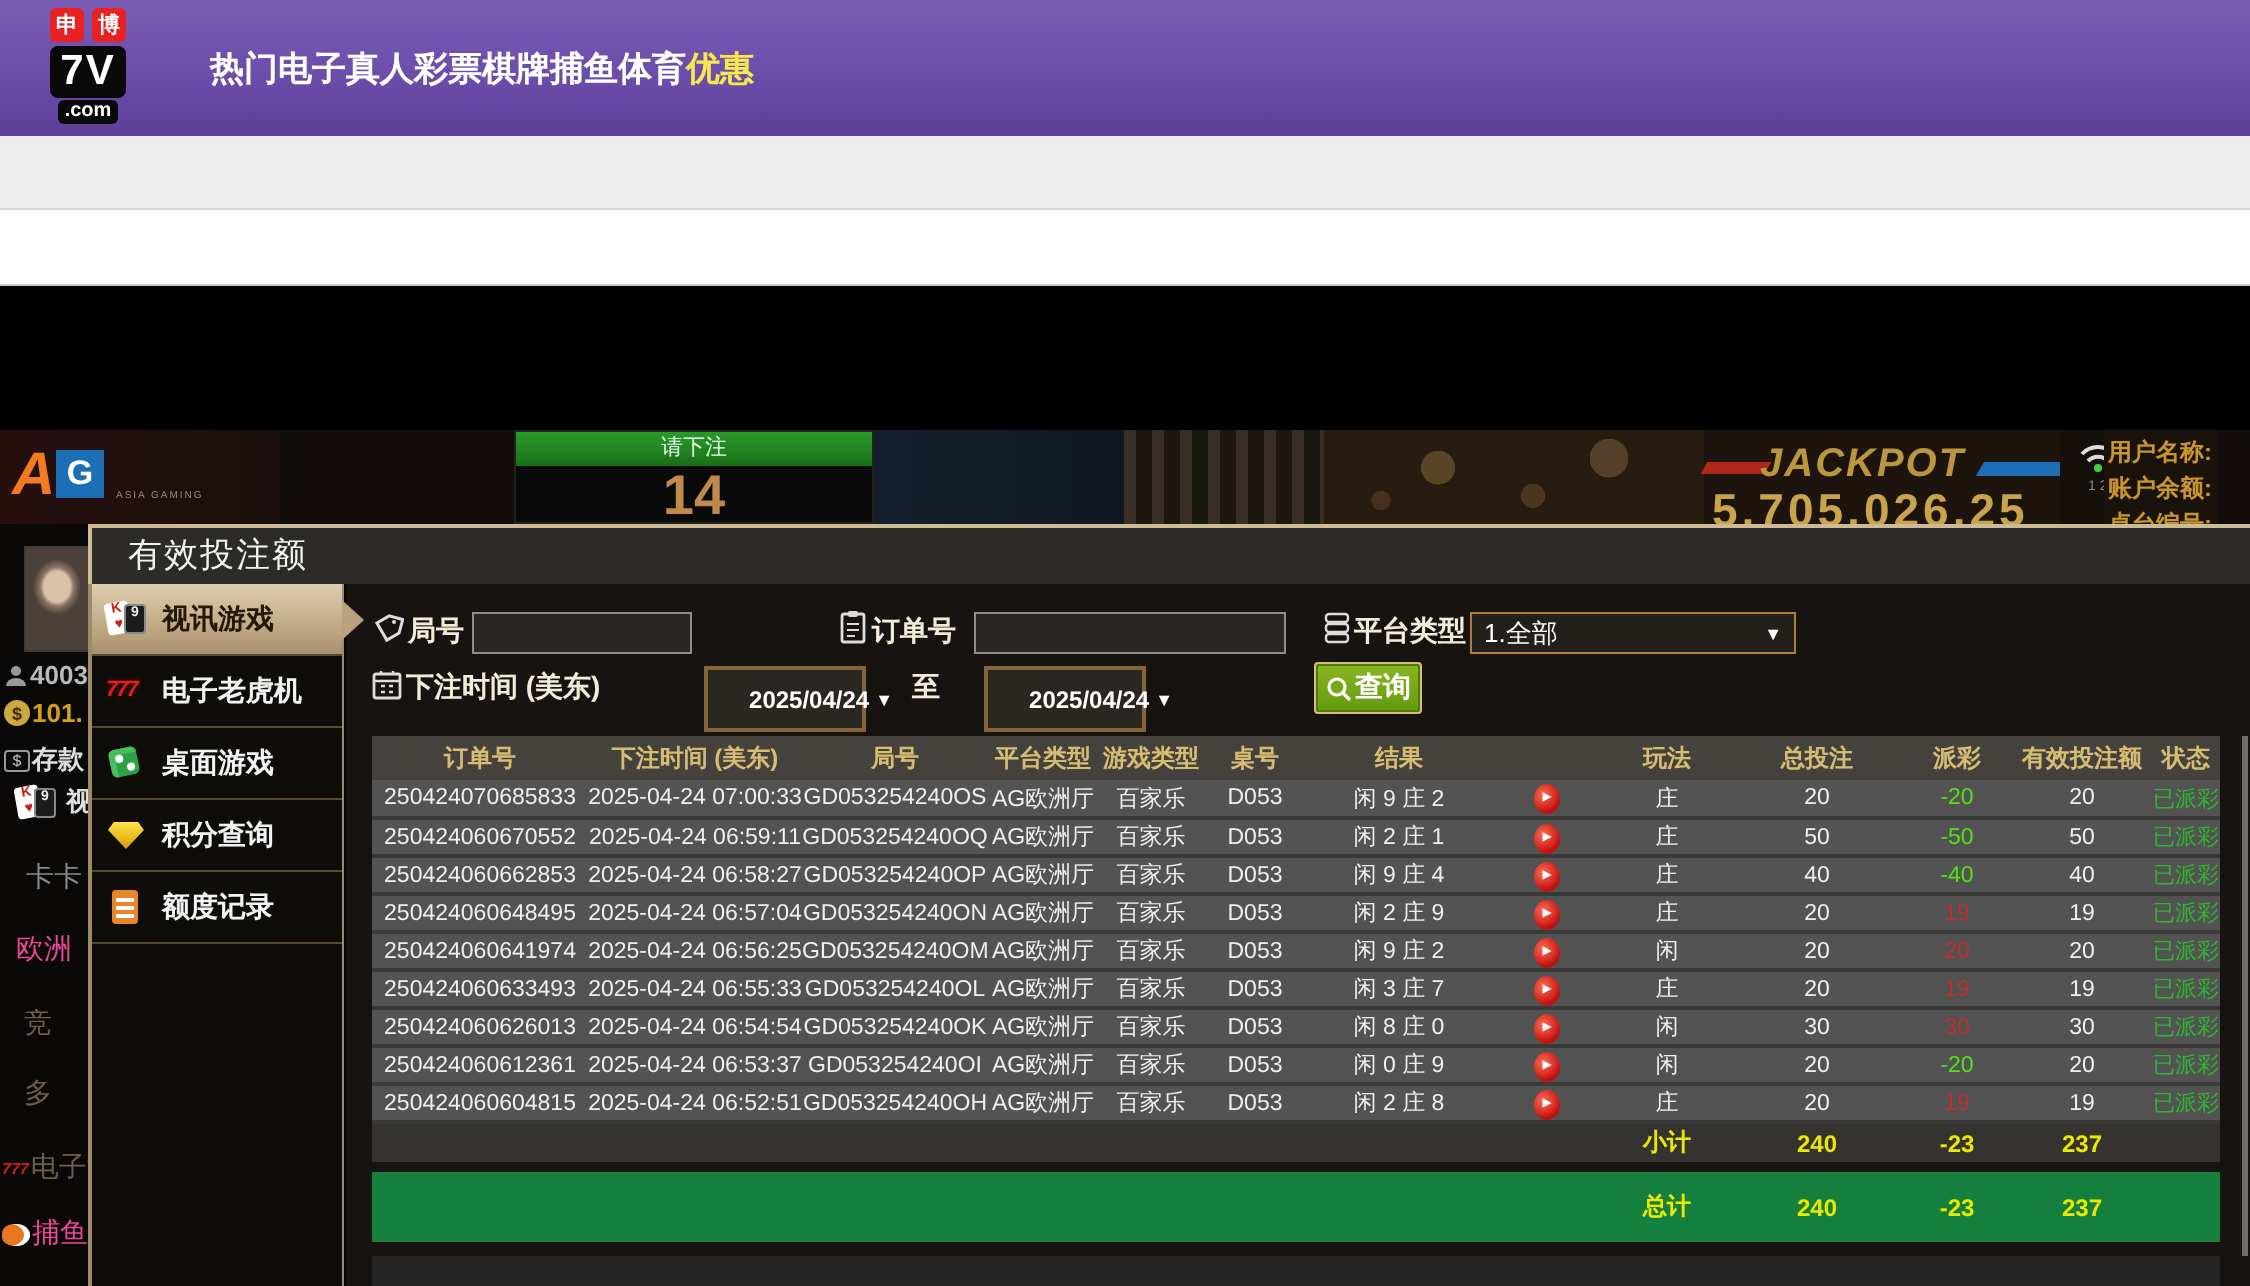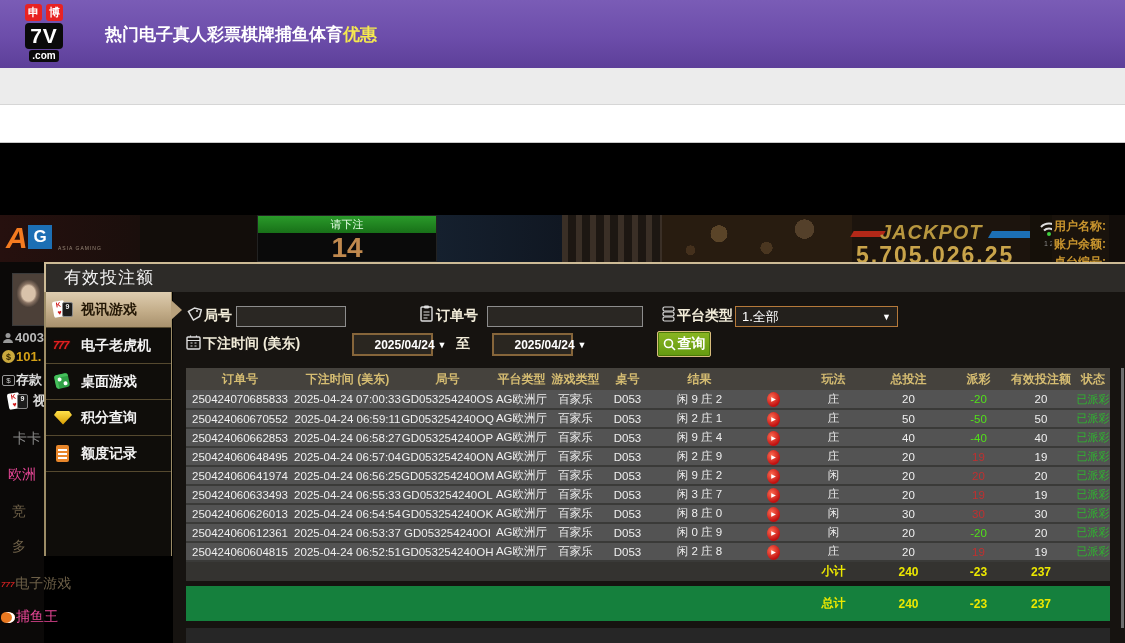--- a/index.html
+++ b/index.html
@@ -92,21 +92,21 @@
     font-size:8px; display:flex; align-items:center; justify-content:center; }
   .mini777 { color:#c82020; font-size:8px; font-weight:900; font-style:italic; }
   .fishic { width:14px; height:11px; border-radius:50% 60% 60% 50%;
     background:linear-gradient(90deg,#e8únk,#e87820) #e87820;
     background:#e87820; box-shadow:inset -3px 0 0 #fff; }
 
   
   .paneltitle { left:44px; top:262px; width:1081px; height:30px; background:#2d2b28;
     border-top:2px solid #cdbb96; border-left:2px solid #cdbb96; z-index:10;
     color:#f2f2f2; font-size:17px; line-height:27px; padding-left:18px; letter-spacing:1px; }
-  .sidebar { left:44px; top:292px; width:128px; height:264px; background:#0f0d0a;
+  .sidebar { left:44px; top:292px; width:128px; height:351px; background:#0f0d0a;
     border-left:2px solid #9c8c66; border-right:1px solid #9c8c66; z-index:10; }
   .menuitem { position:relative; height:36px; display:flex; align-items:center; gap:6px;
     padding-left:7px; border-bottom:1px solid #55492f; color:#f2f2f2; font-size:14px;
     font-weight:bold; cursor:pointer; white-space:nowrap; }
   .menuitem.active { background:linear-gradient(180deg,#decdb0 0%,#c3ad89 55%,#a8916d 100%);
     color:#241806; }
   .menuitem.active::after { content:''; position:absolute; right:-11px; top:8px;
     border-left:11px solid #b8a17c; border-top:10px solid transparent; border-bottom:10px solid transparent; }
   .mic { width:22px; height:20px; position:relative; flex:none; }
   .card1 { position:absolute; left:0; top:1px; width:12px; height:16px; background:#fff; border-radius:2px;
@@ -129,21 +129,21 @@
 
   .content { left:173px; top:292px; width:952px; height:351px; background:#161310; z-index:9; }
 
   
   .flabel { color:#f2ecd9; font-size:14px; font-weight:bold; white-space:nowrap; z-index:11; }
   .ficon { z-index:11; }
   .finput { background:#2a2723; border:1px solid #8d8d8d; height:21px; z-index:11; }
   .fselect { background:#23201c; border:1px solid #b5793a; height:21px; z-index:11; color:#fff;
     font-size:13px; display:flex; align-items:center; justify-content:space-between;
     padding:0 6px; cursor:pointer; }
-  .fdate { background:#2a2620; border:2px solid #86653a; height:23px; z-index:11; color:#fff;
+  .fdate { background:#2a2620; border:2px solid #86653a; height:33px; z-index:11; color:#fff;
     font-size:12px; font-weight:bold; display:flex; align-items:center; justify-content:center;
     gap:3px; cursor:pointer;padding-left:36px; }
   .arrow { font-size:9px; color:#fff; }
   .searchbtn { background:linear-gradient(180deg,#8ab622,#649a10); border:1px solid #d8bc7c;
     box-shadow:inset 0 0 0 1px #4a7a08; height:26px; width:54px; z-index:11; color:#fff;
     font-size:14px; font-weight:bold; display:flex; align-items:center; justify-content:center;
     gap:2px; cursor:pointer; border-radius:2px; }
 
   
   .bettable { left:186px; top:368px; width:924px; border-collapse:collapse; table-layout:fixed;

